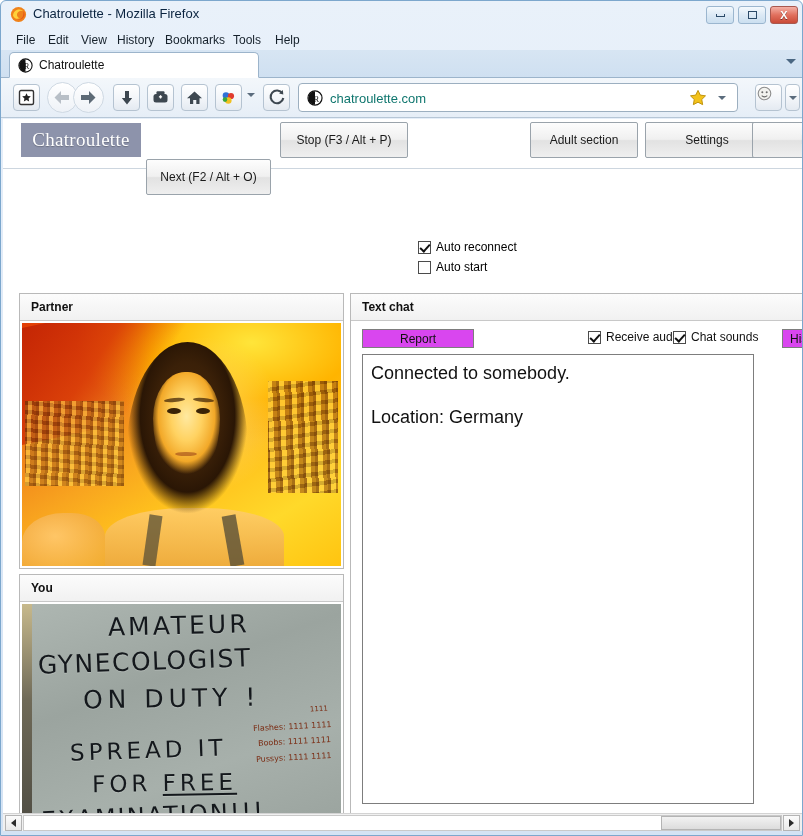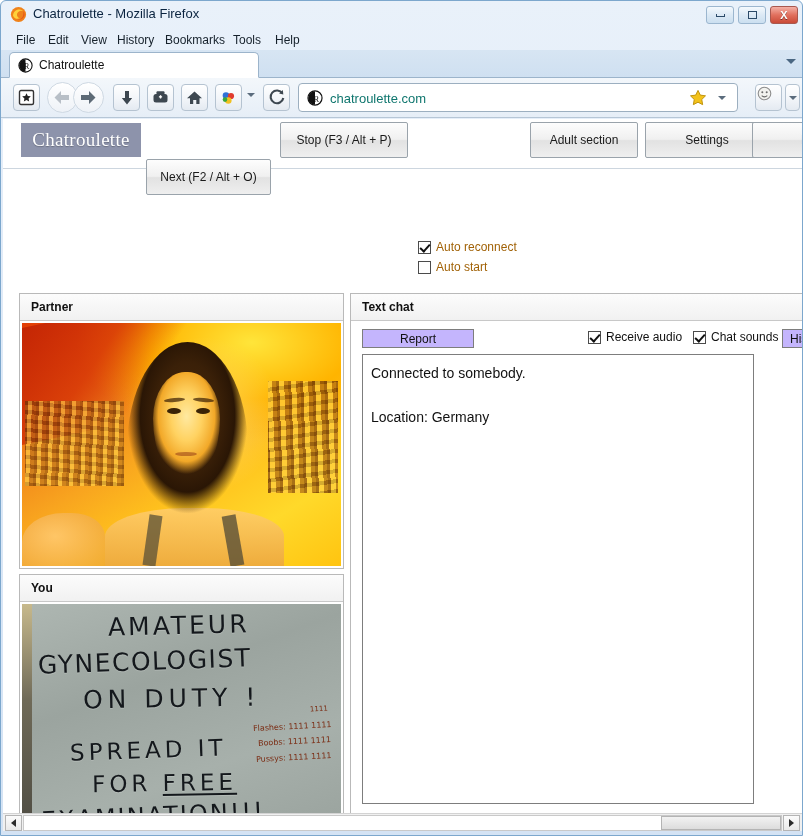--- a/index.html
+++ b/index.html
@@ -190,21 +190,21 @@
     font-size: 12px; color: #1a1a1a; cursor: pointer;
     white-space: nowrap; overflow: hidden;
   }
   #btn-next  { left: 143px; width: 125px; margin-top: 37px; }
   #btn-stop  { left: 277px; width: 128px; }
   #btn-adult { left: 527px; width: 108px; }
   #btn-settings { left: 642px; width: 124px; }
   #btn-full  { left: 749px; width: 70px; justify-content: flex-end; padding-right: 6px; }
 
   .chkrow {
-    position: absolute; left: 415px; font-size: 12px; color: #a16207;
+    position: absolute; left: 415px; font-size: 12px; color: #000000;
     display: flex; align-items: center; white-space: nowrap;
   }
   #chk-reconnect { top: 121px; }
   #chk-start { top: 141px; }
   .chkbox {
     width: 13px; height: 13px; border: 1px solid #4b4b4b; background: #ffffff;
     margin-right: 5px; position: relative; flex: none;
   }
   .chkbox.on::after {
     content: ""; position: absolute; left: 3px; top: 0px;
@@ -317,38 +317,38 @@
   #tl1 { top: 49%; }
   #tl2 { top: 55%; }
   #tl3 { top: 62%; }
 
   
   #chat-toolbar {
     position: absolute; left: 2px; top: 29px; right: 2px; height: 30px;
   }
   .sbtn {
     position: absolute; height: 19px;
-    border: 1px solid #7d7d7d; background: #c4b5fd;
+    border: 1px solid #7d7d7d; background: #d946ef;
     display: flex; align-items: center; justify-content: center;
     font-size: 12px; color: #111; cursor: pointer;
     white-space: nowrap; overflow: hidden; text-align: right;
   }
   #btn-report { left: 9px; top: 6px; width: 112px; }
   #btn-history { left: 429px; top: 6px; width: 60px; justify-content: flex-start; padding-left: 7px; }
   .chkrow2 {
     position: absolute; top: 7px; font-size: 12px; color: #111;
     display: flex; align-items: center; white-space: nowrap;
   }
   #chk-audio  { left: 235px; text-align: right; }
-  #chk-sounds { left: 332px; padding-left: 8px; }
+  #chk-sounds { left: 320px; }
 
   #chat-log {
     position: absolute; left: 11px; top: 60px; width: 392px; height: 450px;
     background: #ffffff; border: 1px solid #7d7d7d;
-    padding: 7px 8px; font-size: 14px; color: #111; line-height: 22px;
+    padding: 7px 8px; font-size: 18px; color: #111; line-height: 22px;
     overflow: hidden;
   }
 
   
   #hscroll {
     position: absolute; left: 2px; top: 812px; width: 799px; height: 18px;
     background: #f0f0f0; border-top: 1px solid #d3d3d3;
   }
   .sb-arrow {
     position: absolute; top: 1px; width: 17px; height: 16px;

